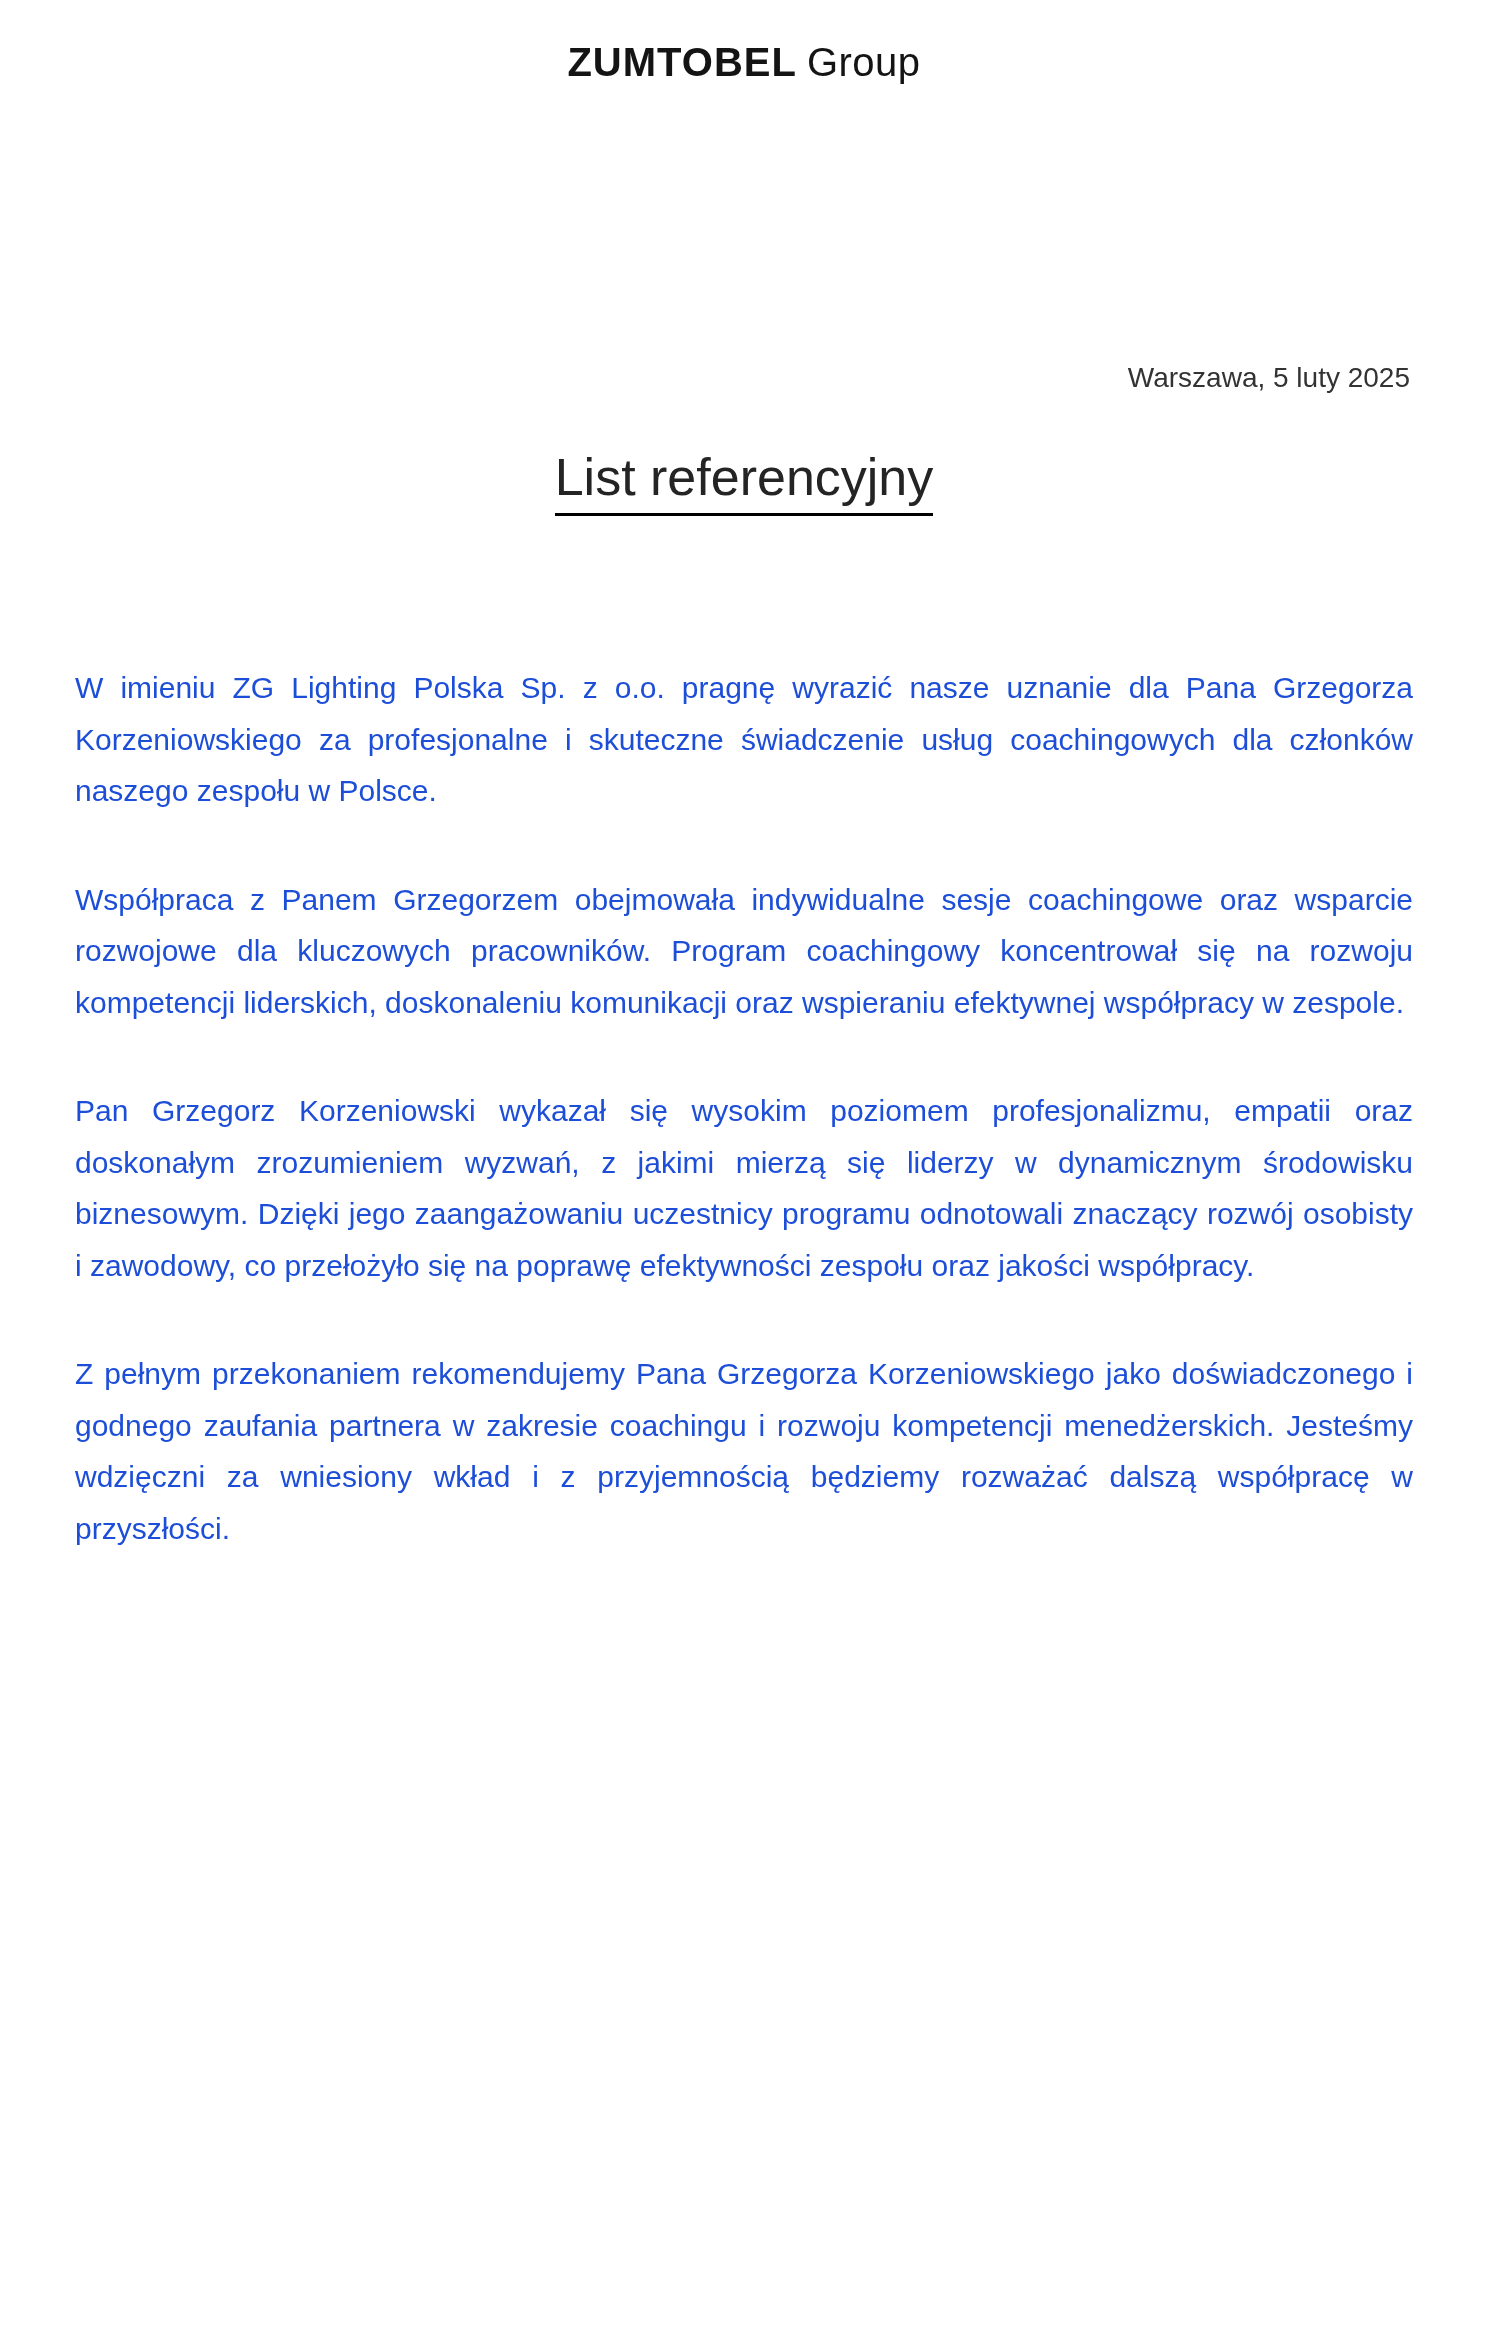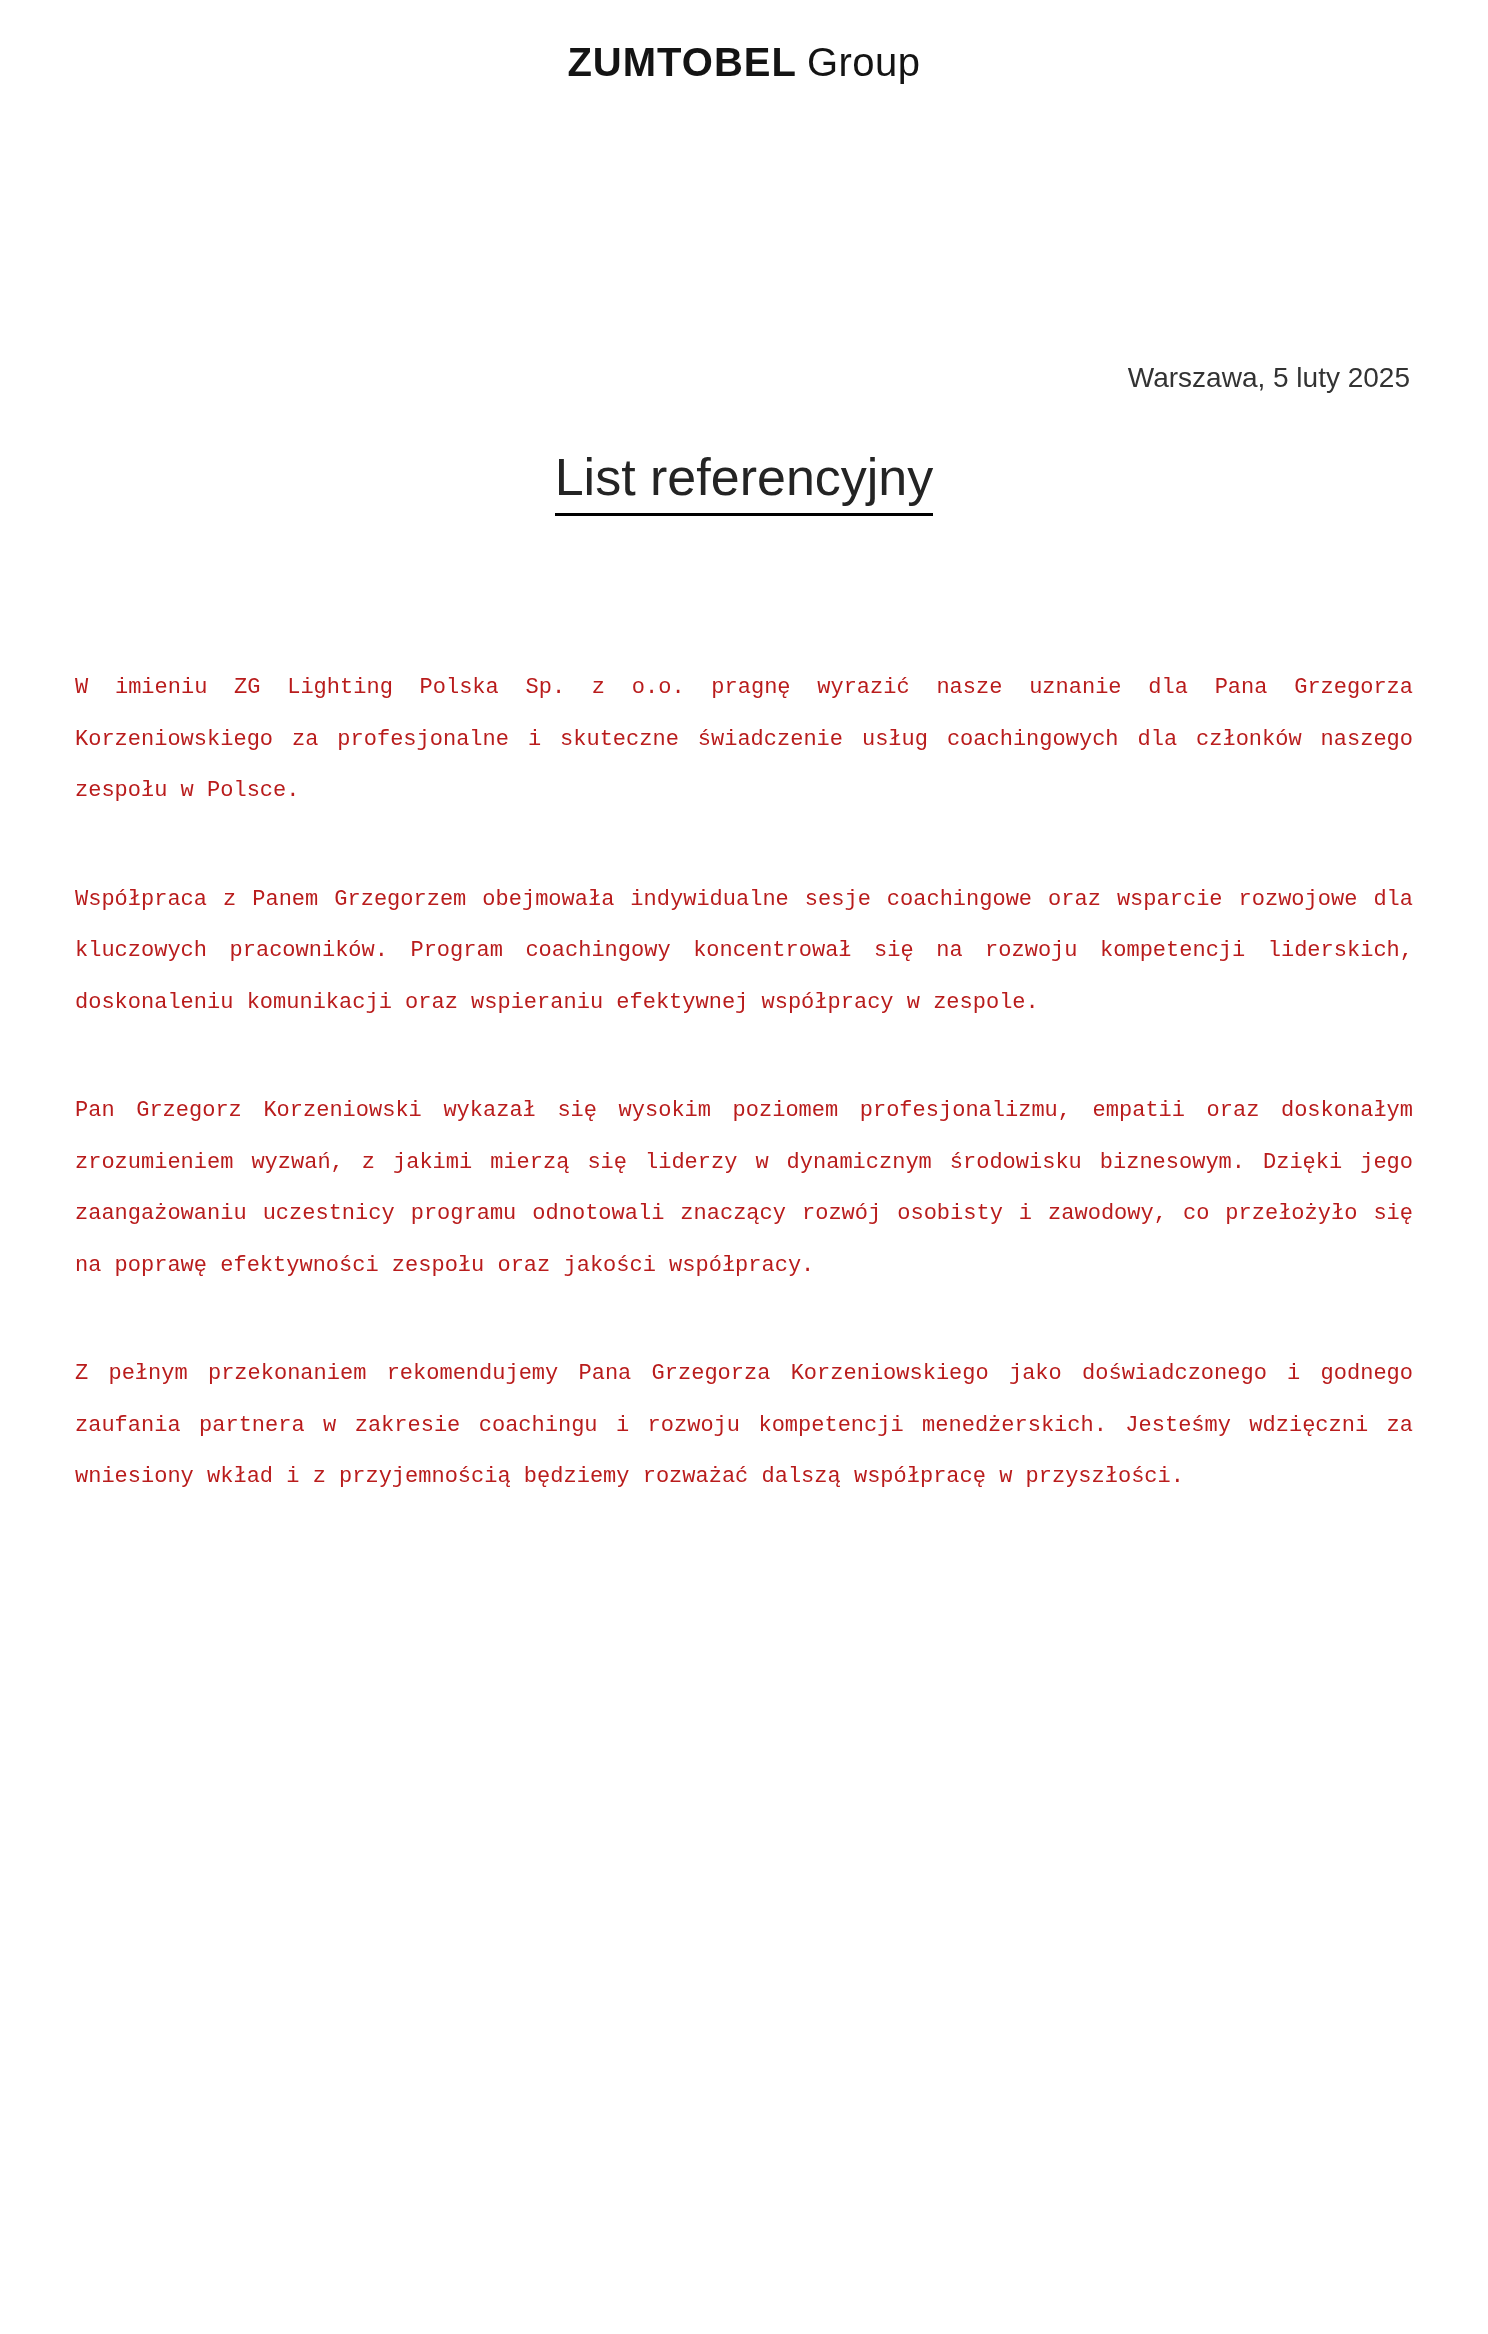--- a/index.html
+++ b/index.html
@@ -40,24 +40,23 @@
     display:inline-block;
     border-bottom:3px solid #000000;
     padding-bottom:7px;
   }
   
   .letter-body{
     position:absolute;top:662px;left:75px;right:75px;
   }
   .letter-body p{
     margin:0 0 57px 0;
-    font-size:22px;line-height:51.5px;
+    font-size:30px;line-height:51.5px;
     text-align:justify;
-    color:#b91c1c;
-    font-family:Liberation Mono, monospace;
+    color:#1d4ed8;
   }
   .letter-body p:last-child{margin-bottom:0;}
   
   .signature-svg{
     position:absolute;left:780px;top:1680px;
     width:520px;height:150px;
   }
   .sig-path{fill:none;stroke-width:4.3;stroke-linecap:round;stroke-linejoin:round;}
   .sig-text{
     position:absolute;left:845px;top:1812px;

